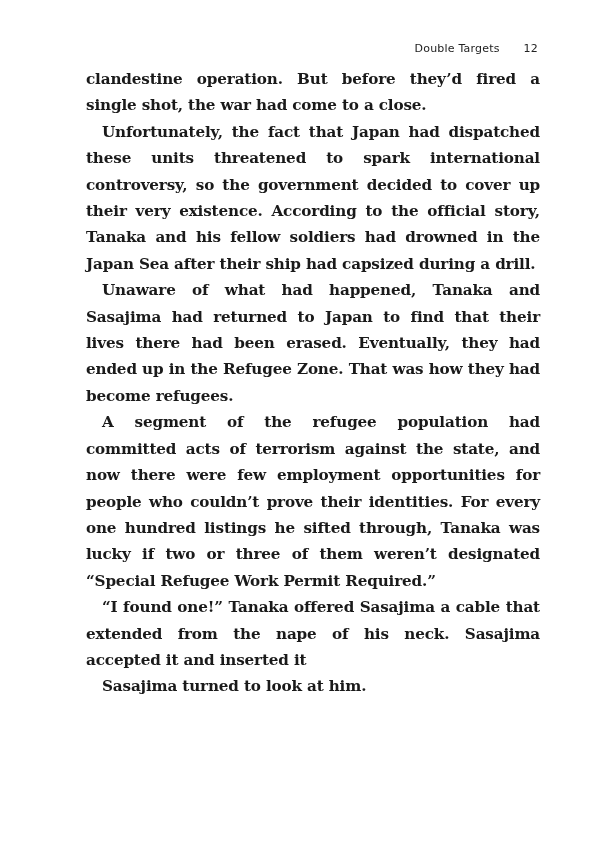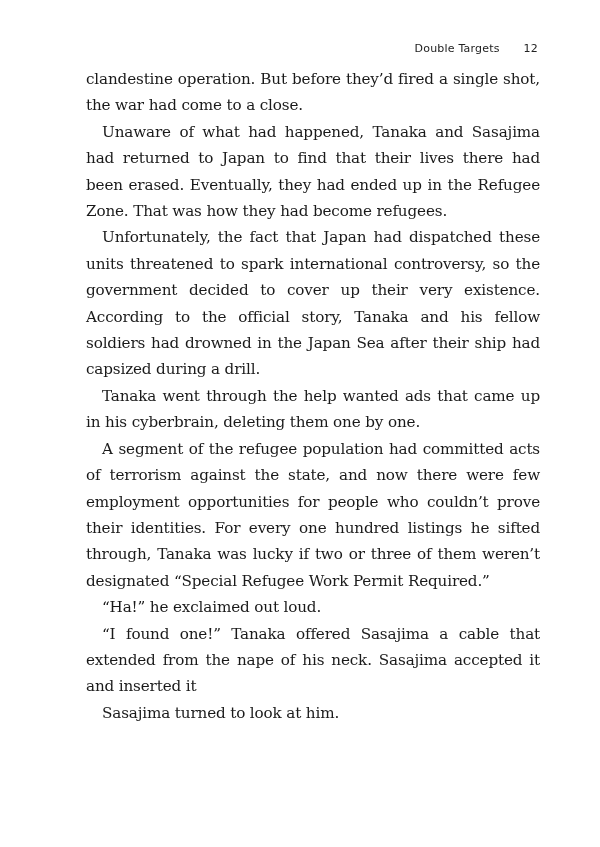--- a/index.html
+++ b/index.html
@@ -5,35 +5,33 @@
     html, body { margin: 0; padding: 0; background: #ffffff; }
     body { width: 600px; height: 847px; position: relative; overflow: hidden; }
     .header {
       position: absolute; top: 30px; right: 62px;
       font-family: "DejaVu Sans", sans-serif; font-size: 11px; color: #222;
       display: flex; gap: 24px; letter-spacing: 0.2px; margin-top: 12px;
     }
     .content {
       position: absolute; top: 66px; left: 86px; width: 454px;
       font-family: "DejaVu Serif", serif; font-size: 15.2px; line-height: 26.4px;
-      color: #1a1a1a; text-align: justify; letter-spacing: -0.15px;
+      color: #1a1a1a; text-align: justify; letter-spacing: -0.15px; font-weight: bold;
     }
     .content p { margin: 0; text-indent: 16px; }
     .content p.first { text-indent: 0; }
   </style>
 </head>
 <body>
 
 <div class="header">
   <span>Double Targets</span>
   <span>12</span>
 </div>
 
 <div class="content">
   <p class="first">clandestine operation. But before they’d fired a single shot, the war had come to a close.</p>
+  <p>Unfortunately, the fact that Japan had dispatched these units threatened to spark international controversy, so the government decided to cover up their very existence. According to the official story, Tanaka and his fellow soldiers had drowned in the Japan Sea after their ship had capsized during a drill.</p>
   <p>Unaware of what had happened, Tanaka and Sasajima had returned to Japan to find that their lives there had been erased. Eventually, they had ended up in the Refugee Zone. That was how they had become refugees.</p>
-  <p>Unfortunately, the fact that Japan had dispatched these units threatened to spark international controversy, so the government decided to cover up their very existence. According to the official story, Tanaka and his fellow soldiers had drowned in the Japan Sea after their ship had capsized during a drill.</p>
-  <p>Tanaka went through the help wanted ads that came up in his cyberbrain, deleting them one by one.</p>
   <p>A segment of the refugee population had committed acts of terrorism against the state, and now there were few employment opportunities for people who couldn’t prove their identities. For every one hundred listings he sifted through, Tanaka was lucky if two or three of them weren’t designated “Special Refugee Work Permit Required.”</p>
-  <p>“Ha!” he exclaimed out loud.</p>
   <p>“I found one!” Tanaka offered Sasajima a cable that extended from the nape of his neck. Sasajima accepted it and inserted it</p>
   <p>Sasajima turned to look at him.</p>
 </div>
 
 </body></html>

